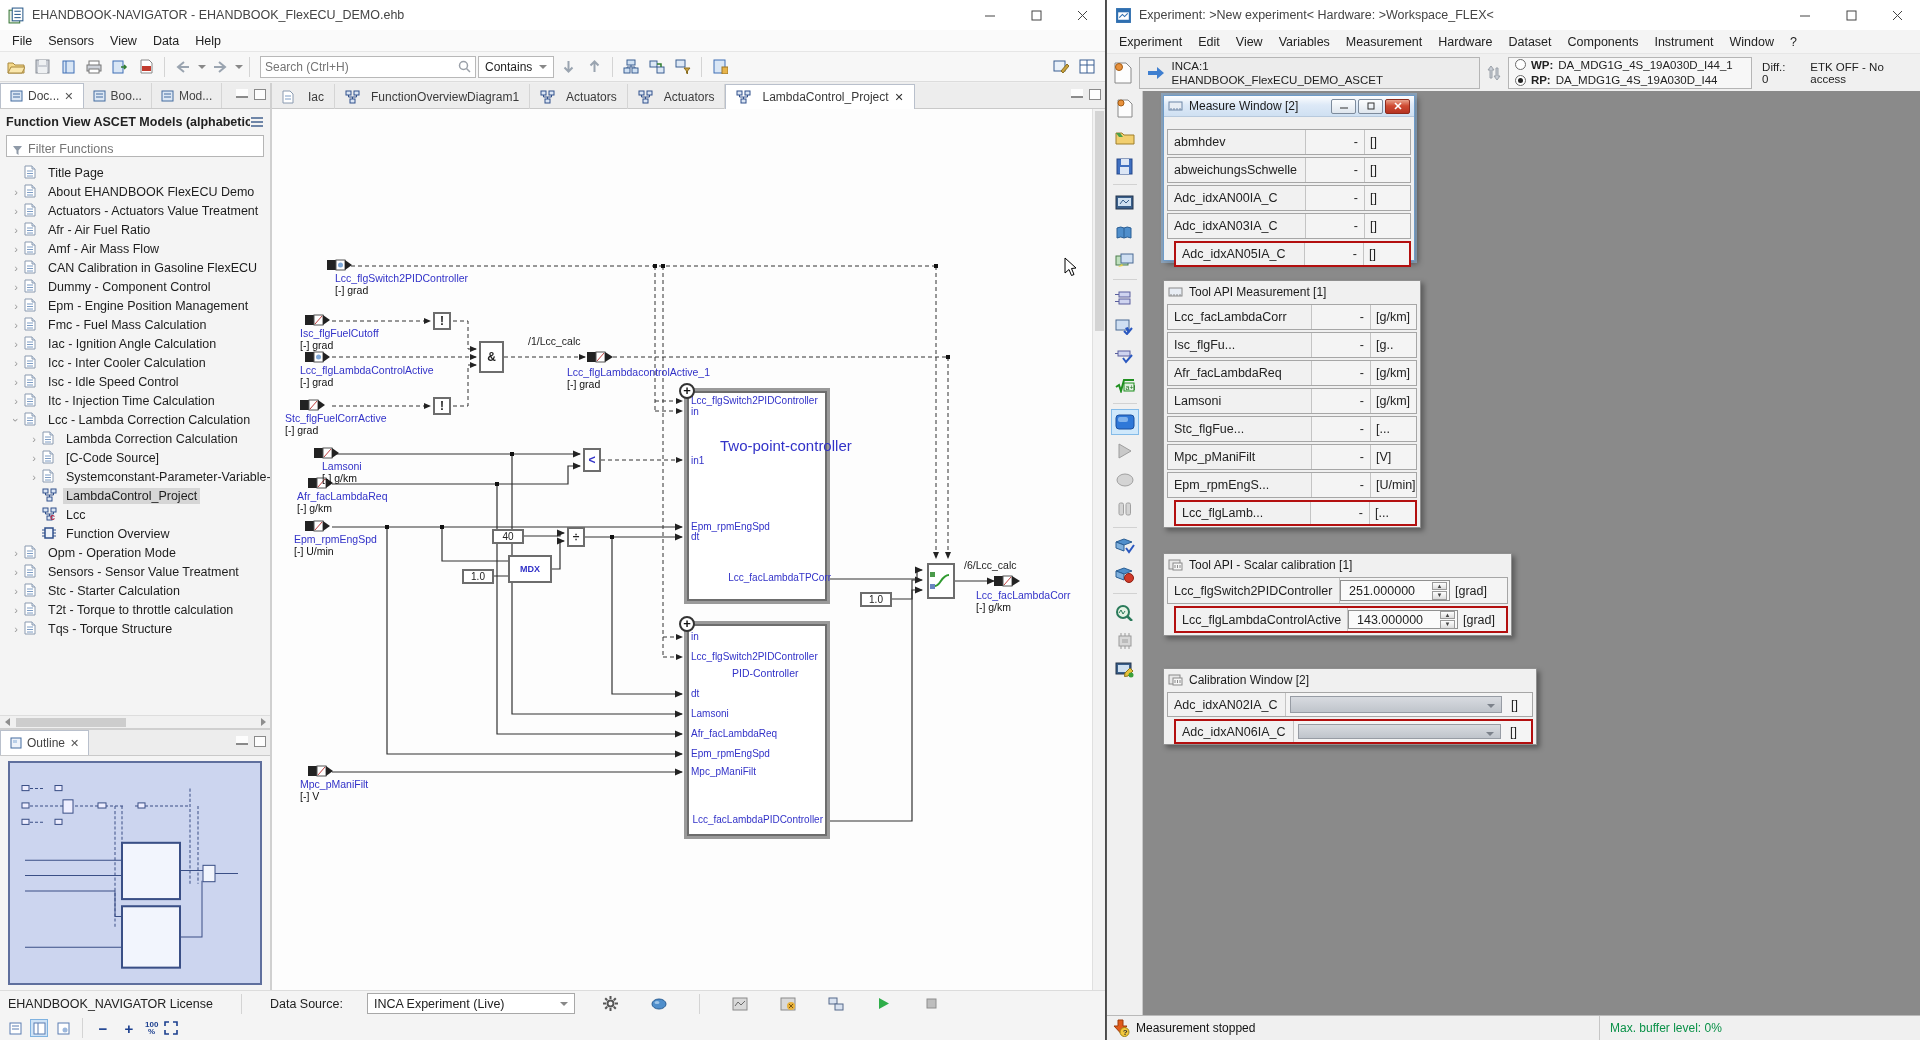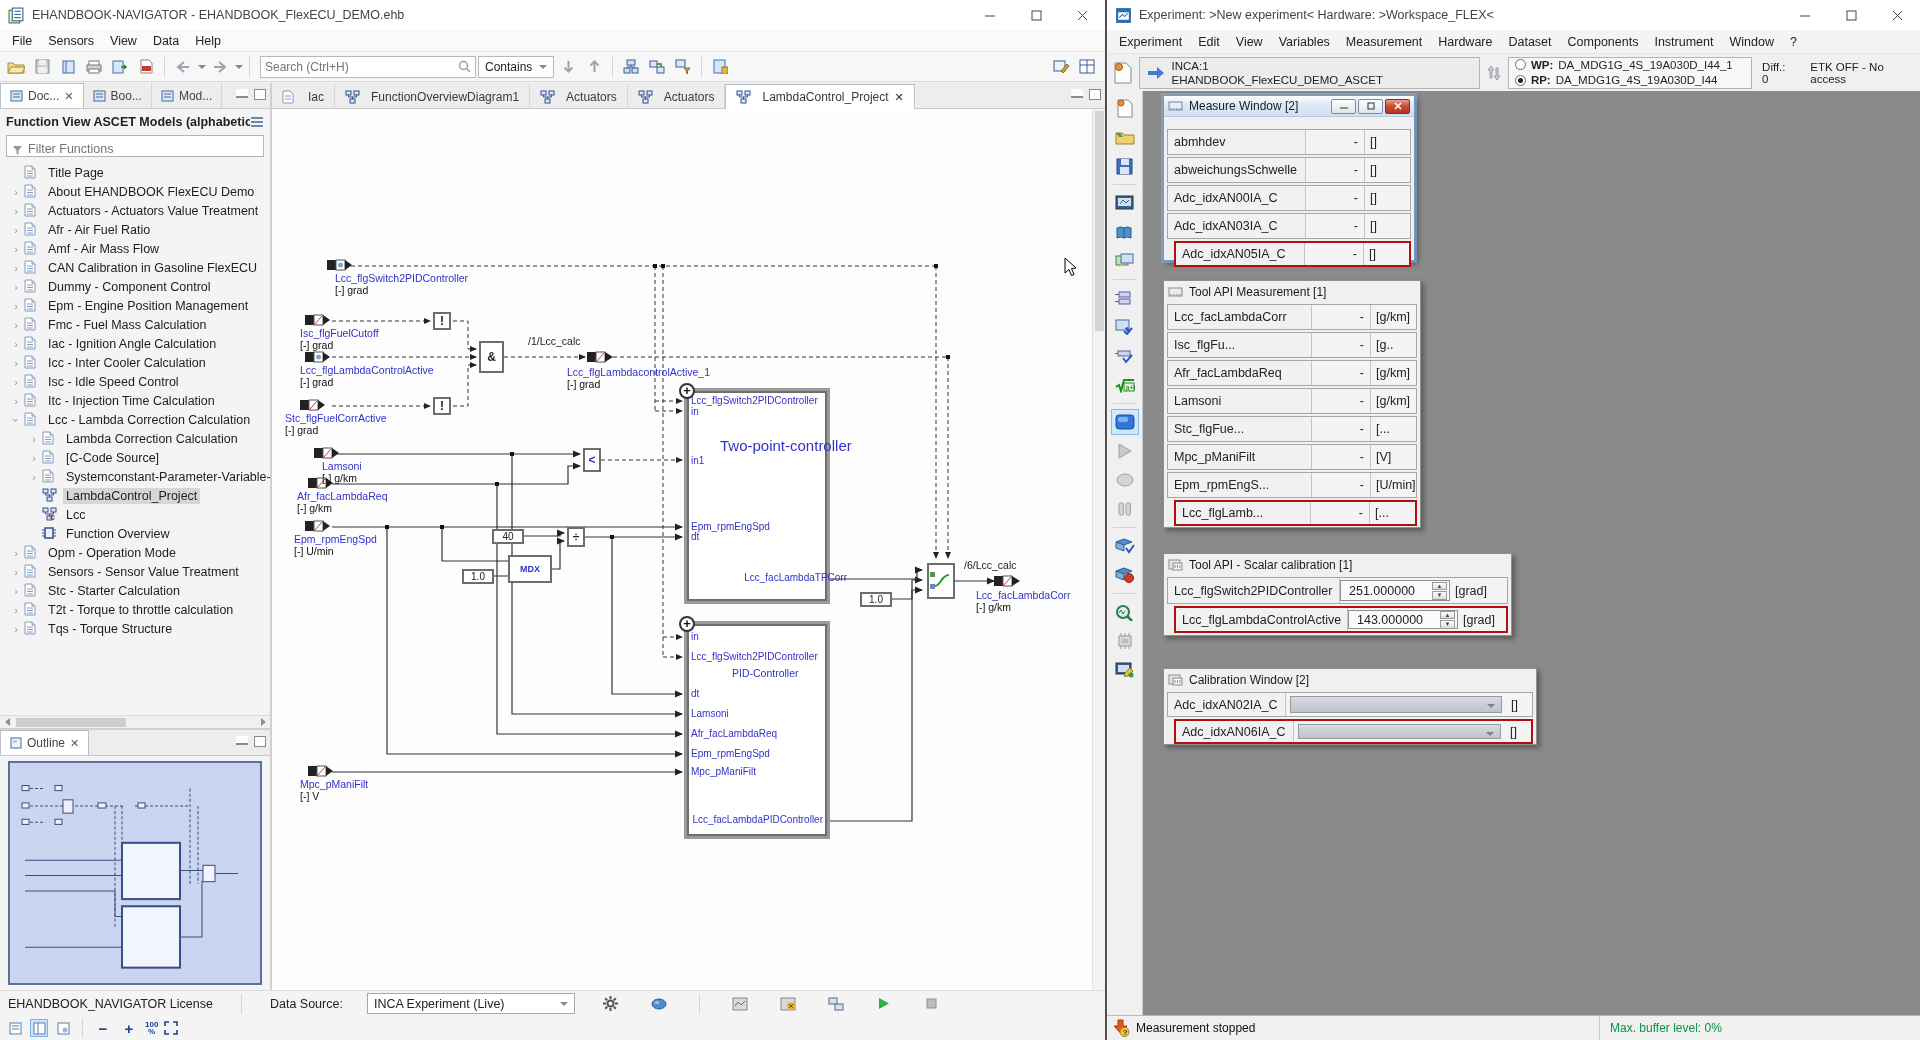--- a/index.html
+++ b/index.html
@@ -1060,21 +1060,21 @@
           </div>
 
           <div class="blk big" style="left:415px;top:282px;width:140px;height:210px;background:#fff;"></div>
           <div class="plusbtn" style="left:407px;top:274px;">+</div>
           <div class="inlab" style="left:419px;top:286px;">Lcc_flgSwitch2PIDController</div>
           <div class="inlab" style="left:419px;top:297px;">in</div>
           <div class="inlab" style="left:419px;top:346px;">in1</div>
           <div class="inlab" style="left:419px;top:412px;">Epm_rpmEngSpd</div>
           <div class="inlab" style="left:419px;top:422px;">dt</div>
           <div class="inlab" style="left:448px;top:328px;font-size:15px;">Two-point-controller</div>
-          <div class="outlab" style="left:442px;top:463px;width:133px;">Lcc_facLambdaTPCorr</div>
+          <div class="outlab" style="left:426px;top:463px;width:133px;">Lcc_facLambdaTPCorr</div>
 
           <div class="blk big" style="left:415px;top:515px;width:140px;height:212px;background:#fff;"></div>
           <div class="plusbtn" style="left:407px;top:507px;">+</div>
           <div class="inlab" style="left:419px;top:522px;">in</div>
           <div class="inlab" style="left:419px;top:542px;">Lcc_flgSwitch2PIDController</div>
           <div class="inlab" style="left:460px;top:558px;font-size:10.5px;">PID-Controller</div>
           <div class="inlab" style="left:419px;top:579px;">dt</div>
           <div class="inlab" style="left:419px;top:599px;">Lamsoni</div>
           <div class="inlab" style="left:419px;top:619px;">Afr_facLambdaReq</div>
           <div class="inlab" style="left:419px;top:639px;">Epm_rpmEngSpd</div>

